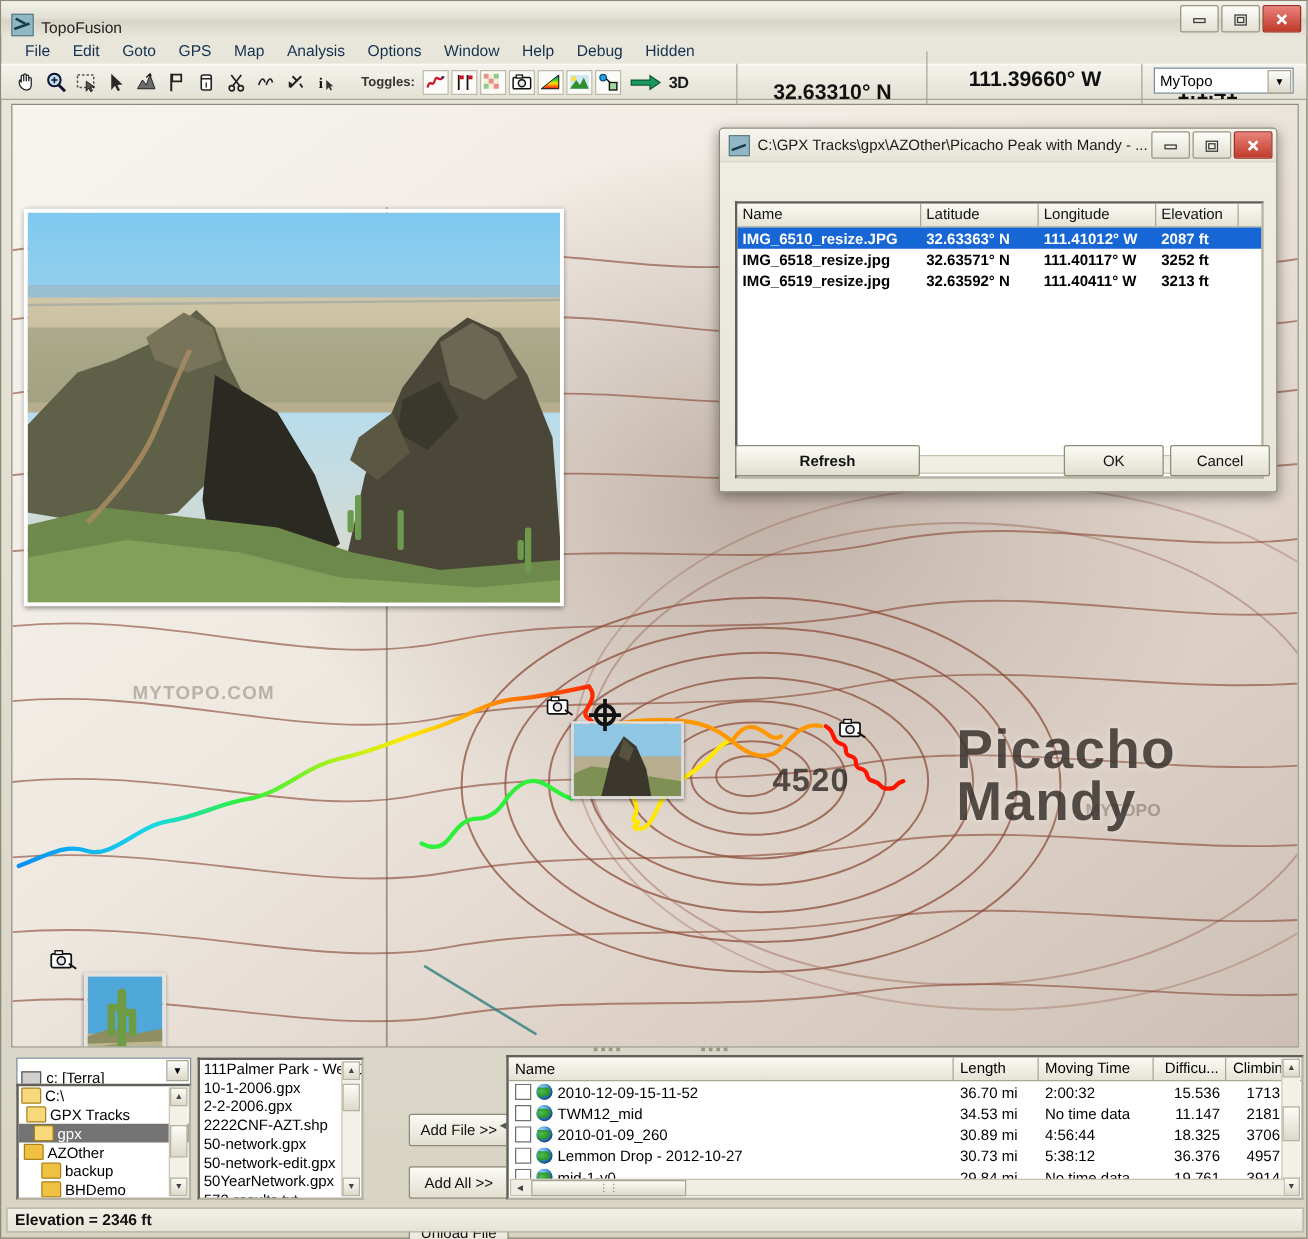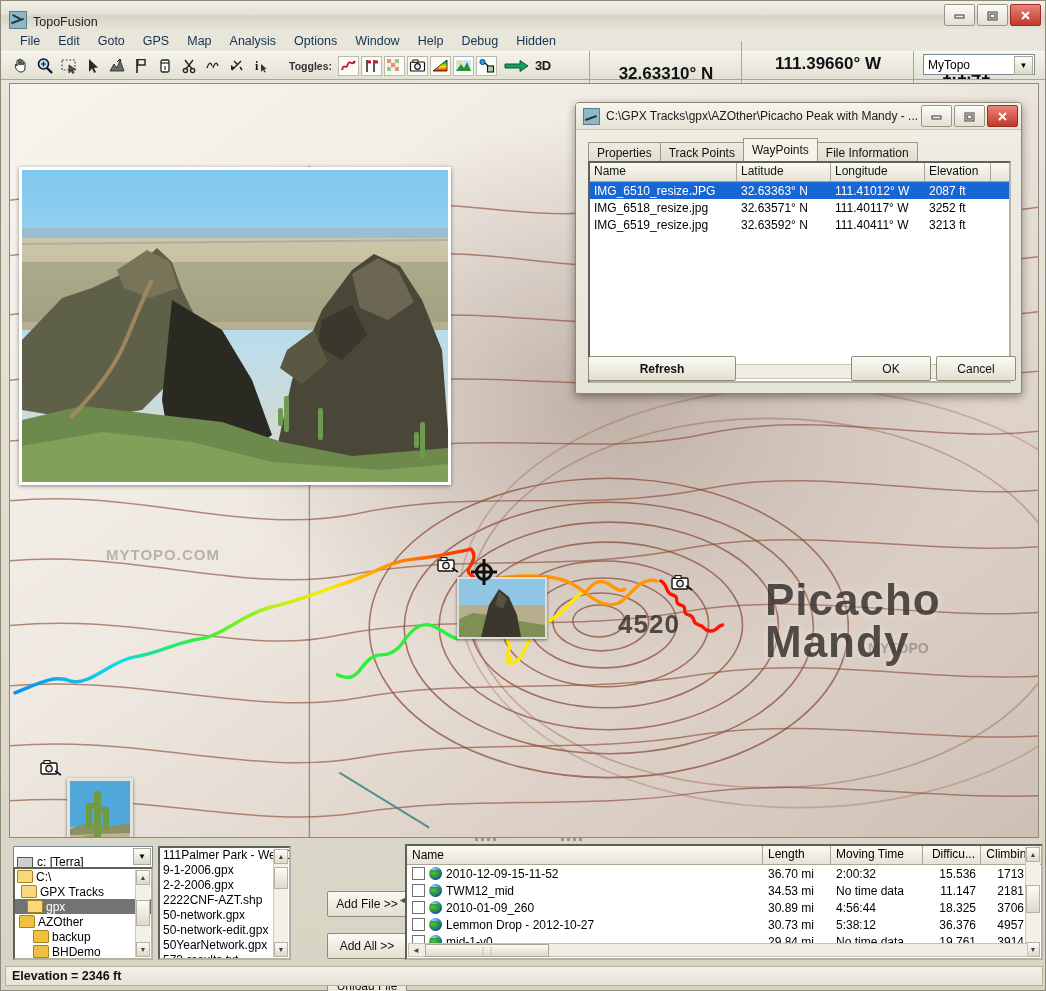--- a/index.html
+++ b/index.html
@@ -100,21 +100,21 @@
      margin-right:-1px;position:relative;top:2px;}
   .tab.active{background:#f4f2e9;top:0;padding-top:4px;padding-bottom:4px;z-index:2;}
   #listbox{position:absolute;left:12px;top:58px;width:423px;height:222px;
      background:#fff;border:2px inset #b5b2a2;box-sizing:border-box;}
   #lhead{display:flex;height:18px;background:linear-gradient(#fafaf4,#e6e3d5);
      border-bottom:1px solid #a9a694;}
   #lhead div{font-size:12px;color:#111;padding:1px 4px;box-sizing:border-box;
      border-right:1px solid #a9a694;overflow:hidden;white-space:nowrap;}
   .lrow{display:flex;height:17px;align-items:center;}
   .lrow.sel{background:#1666d6;color:#fff;}
-  .lrow div{font-size:12px;padding:0 4px;box-sizing:border-box;white-space:nowrap;overflow:hidden;}
+  .lrow div{font-size:12px;padding:0 4px;box-sizing:border-box;white-space:nowrap;overflow:hidden;font-weight:bold;}
   .c-name{width:147px;}.c-lat{width:94px;}.c-lon{width:94px;}.c-elev{width:66px;}
   #hscroll{position:absolute;left:2px;bottom:2px;width:415px;height:15px;
      background:#f0eee4;border:1px solid #c6c3b3;display:flex;align-items:center;box-sizing:border-box;}
   #hscroll .ar{width:14px;text-align:center;font-size:8px;color:#444;}
   #hscroll .thumb{width:124px;height:12px;margin-left:2px;
      background:linear-gradient(#fcfcf7,#ddd9ca);border:1px solid #a9a694;
      display:flex;align-items:center;justify-content:center;font-size:8px;color:#777;}
   #dlg-btns{position:absolute;left:12px;bottom:12px;width:423px;height:25px;}
   .dbtn{position:absolute;height:25px;border:1px solid #8e8b7a;border-radius:2px;
      background:linear-gradient(#fbfbf5,#e2dfd0);display:flex;align-items:center;
@@ -591,26 +591,20 @@
             </svg>
         </div>
         <div class="wbtn close">
           <svg width="13" height="11">
               <path d="M3 2 L10 9 M10 2 L3 9" stroke="#fff" stroke-width="2" fill="none"></path>
             </svg>
         </div>
       </div>
     </div>
 
-    <div id="tabs">
-      <div class="tab">Properties</div>
-      <div class="tab">Track Points</div>
-      <div class="tab active">WayPoints</div>
-      <div class="tab">File Information</div>
-    </div>
 
     <div id="listbox">
       <div id="lhead">
         <div class="c-name">Name</div>
         <div class="c-lat">Latitude</div>
         <div class="c-lon">Longitude</div>
         <div class="c-elev">Elevation</div>
       </div>
       <div class="lrow sel">
         <div class="c-name">IMG_6510_resize.JPG</div>
@@ -690,21 +684,21 @@
       </div>
       <div class="vscroll">
         <div class="ar">▲</div>
         <div class="thumb" style="top:30px;height:24px;"></div>
         <div class="ar bot">▼</div>
       </div>
     </div>
 
     <div class="panel" id="filelist">
       <div class="frow">111Palmer Park - Wed Jul...</div>
-      <div class="frow">9-1-2006.gpx</div>
+      <div class="frow">10-1-2006.gpx</div>
       <div class="frow">2-2-2006.gpx</div>
       <div class="frow">2222CNF-AZT.shp</div>
       <div class="frow">50-network.gpx</div>
       <div class="frow">50-network-edit.gpx</div>
       <div class="frow">50YearNetwork.gpx</div>
       <div class="frow">573-results.txt</div>
       <div class="vscroll">
         <div class="ar">▲</div>
         <div class="thumb" style="top:18px;height:20px;"></div>
         <div class="ar bot">▼</div>

